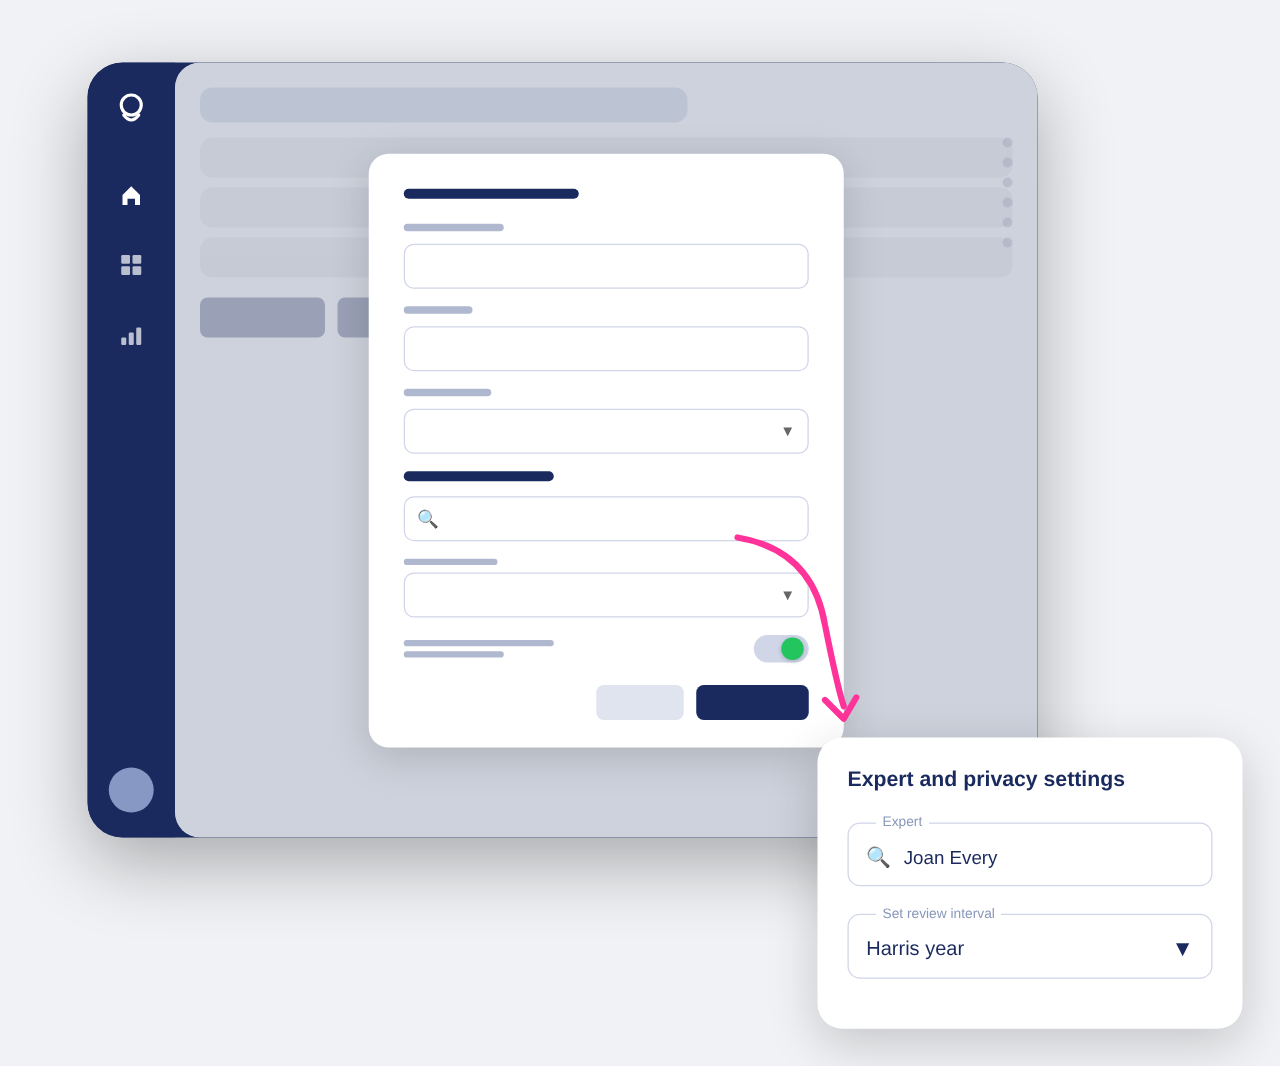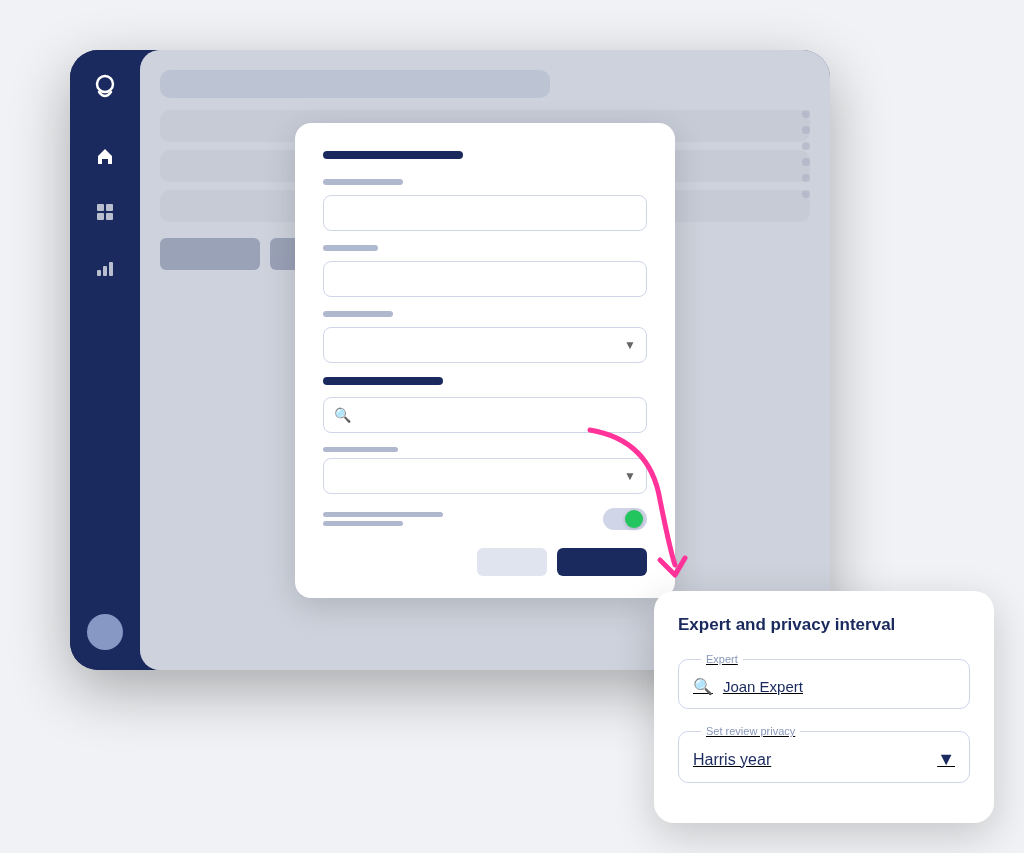--- a/index.html
+++ b/index.html
@@ -312,21 +312,20 @@
 
     .floating-card-title {
       font-size: 17px;
       font-weight: 700;
       color: #1a2a5e;
       margin-bottom: 18px;
     }
 
     .field-group {
       margin-bottom: 16px;
-      text-decoration: underline;
     }
 
     fieldset {
       border: 1.5px solid #d0d5e8;
       border-radius: 10px;
       padding: 12px 14px;
       margin-bottom: 0;
       position: relative;
     }
 
@@ -442,35 +441,35 @@
   </div>
 </div>
 
 <svg style="position:absolute; left:570px; top:420px; width:140px; height:160px; pointer-events:none; z-index:15;" viewBox="0 0 140 160" fill="none">
   <path d="M20 10 Q80 20 90 80 Q100 130 105 145" stroke="#ff3399" stroke-width="5" fill="none" stroke-linecap="round"></path>
   <path d="M90 140 L105 155 L115 138" stroke="#ff3399" stroke-width="5" fill="none" stroke-linecap="round" stroke-linejoin="round"></path>
 </svg>
 
 <div class="floating-card">
 
-  <div class="floating-card-title">Expert and privacy interval</div>
+  <div class="floating-card-title">Expert and privacy settings</div>
 
   <div class="field-group">
     <fieldset>
       <legend>Expert</legend>
       <div style="display:flex; align-items:center; gap:10px;">
         <span style="font-size:16px; color:#1a2a5e;">🔍</span>
-        <span style="font-size:15px; color:#1a2a5e; font-weight:500;">Joan Expert</span>
+        <span style="font-size:15px; color:#1a2a5e; font-weight:500;">Joan Every</span>
       </div>
     </fieldset>
   </div>
 
   <div class="field-group">
     <fieldset>
-      <legend>Set review privacy</legend>
+      <legend>Set review interval</legend>
       <div style="display:flex; align-items:center; justify-content:space-between;">
         <span style="font-size:16px; color:#1a2a5e; font-weight:500;">Harris year</span>
         <span style="font-size:18px; color:#1a2a5e;">▼</span>
       </div>
     </fieldset>
   </div>
 
 </div>
 
 </body></html>

